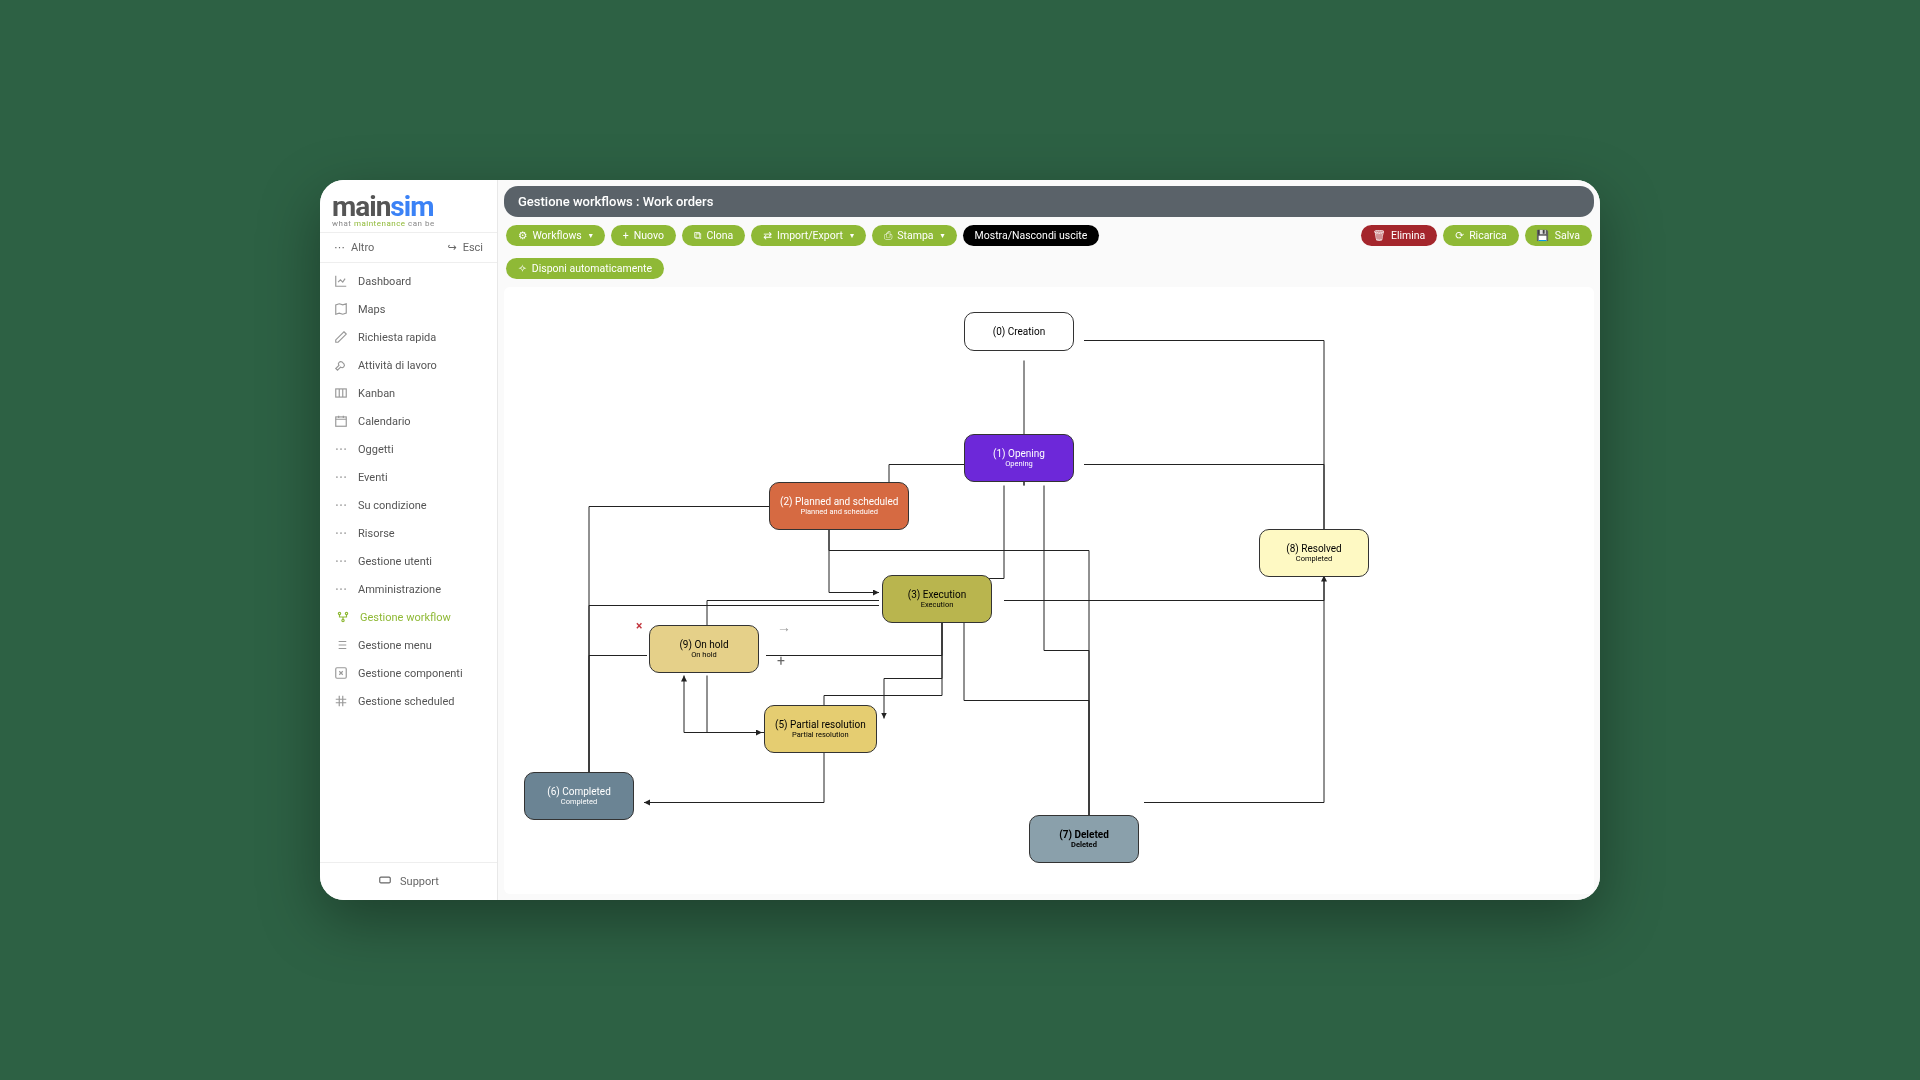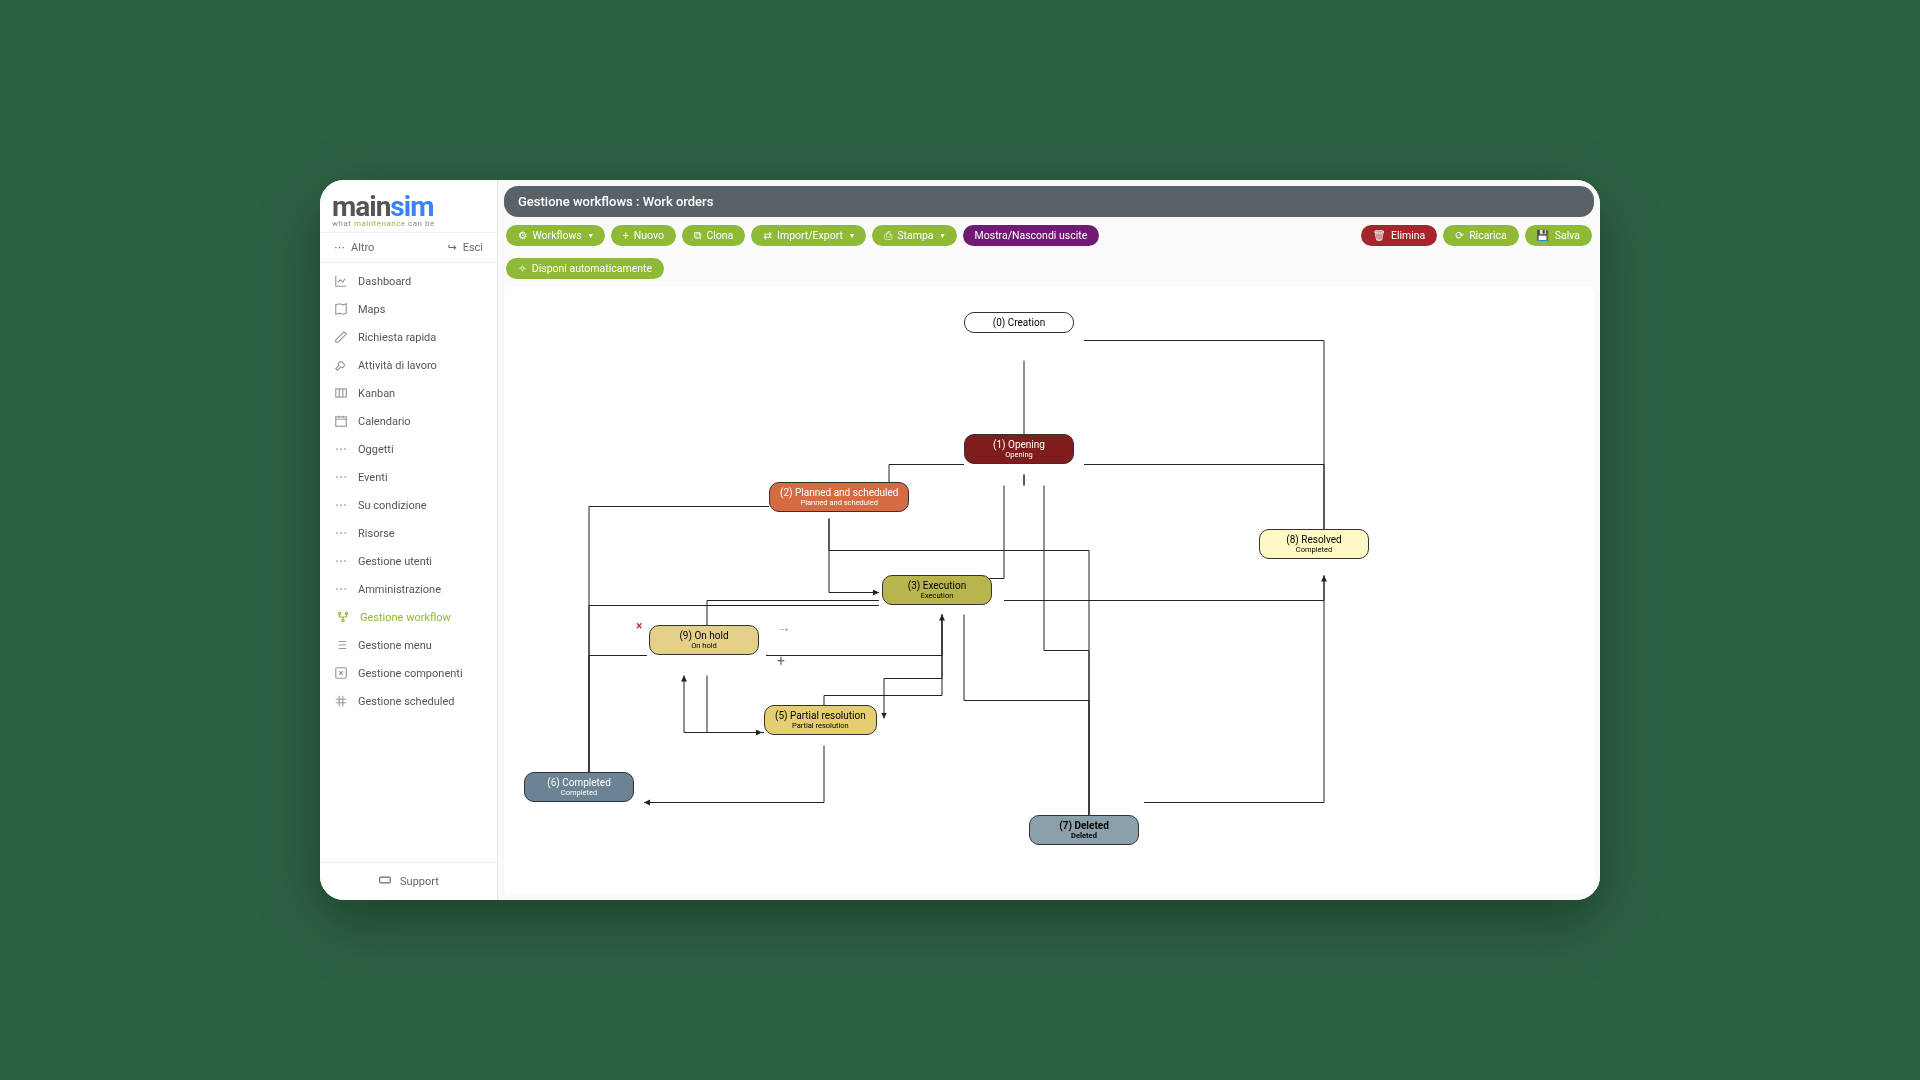--- a/index.html
+++ b/index.html
@@ -23,29 +23,29 @@
 .nav-item.active { color: #8fb936; padding-left: 16px; }
 .nav-icon { width: 14px; height: 14px; display: inline-flex; align-items: center; justify-content: center; color: #999; flex-shrink: 0; }
 .nav-item.active .nav-icon { color: #8fb936; }
 .support-block { border-top: 1px solid #eee; padding: 10px 14px; display: flex; align-items: center; justify-content: center; gap: 8px; font-size: 11px; color: #666; cursor: pointer; }
 .main { flex: 1; display: flex; flex-direction: column; background: #fafafa; }
 .title-bar { background: #5a6269; color: #fff; padding: 8px 14px; font-size: 13px; font-weight: 500; border-radius: 14px; margin: 6px 6px 0; }
 .toolbar { display: flex; flex-wrap: wrap; gap: 6px; padding: 8px; }
 .toolbar .spacer { flex: 1; }
 .btn { display: inline-flex; align-items: center; gap: 5px; padding: 4px 12px; border-radius: 14px; font-size: 10.5px; color: #fff; cursor: pointer; white-space: nowrap; }
 .btn-green { background: #8fb936; }
-.btn-olive { background: #701a75; }
+.btn-olive { background: #000000; }
 .btn-red { background: #a4262c; }
 .btn .caret { margin-left: 2px; font-size: 8px; }
 .canvas { flex: 1; position: relative; background: #fff; margin: 0 6px 6px; border-radius: 6px; overflow: hidden; }
 .canvas svg.edges { position: absolute; top: 0; left: 0; width: 100%; height: 100%; pointer-events: none; }
-.node { position: absolute; border: 1px solid #333; border-radius: 10px; text-align: center; padding: 4px 10px; font-size: 10px; min-width: 110px; }
+.node { position: absolute; border: 1px solid #333; border-radius: 10px; text-align: center; padding: 13px 10px; font-size: 10px; min-width: 110px; }
 .node .sub { font-size: 7.5px; display: block; }
 .node-white { background: #fff; }
-.node-red { background: #7f1d1d; color: #fff; }
+.node-red { background: #6d28d9; color: #fff; }
 .node-orange { background: #d66a42; color: #fff; }
 .node-olive { background: #b9b54e; }
 .node-tan { background: #e5d089; }
 .node-yellow { background: #e5cd71; }
 .node-steel { background: #6b8494; color: #fff; }
 .node-steel2 { background: #8aa0ab; }
 .node-lime { background: #fef9c3; }
 .sel-x { position: absolute; color: #c2363e; font-size: 12px; font-weight: bold; cursor: pointer; }
 .sel-arrow { position: absolute; color: #999; font-size: 14px; cursor: pointer; }
 .sel-plus { position: absolute; color: #666; font-size: 14px; cursor: pointer; }

